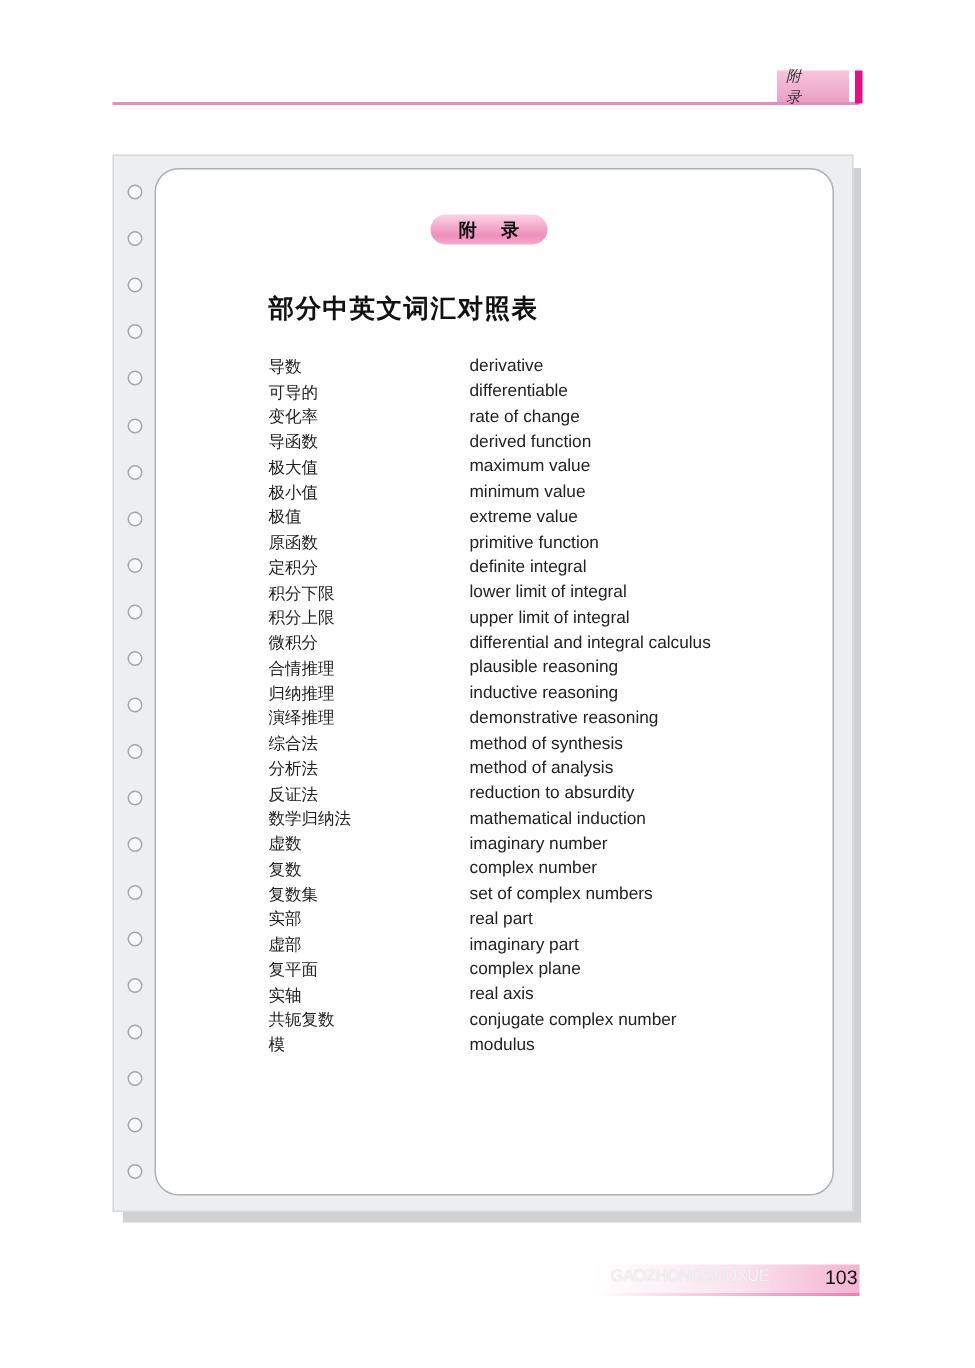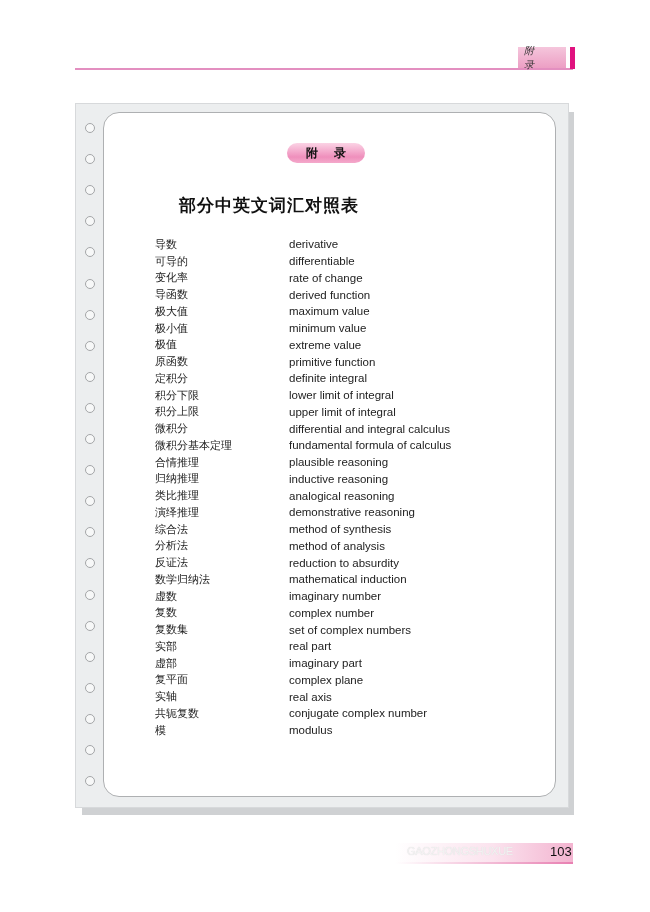--- a/index.html
+++ b/index.html
@@ -28,21 +28,21 @@
   .badge { position:absolute; left:287px; top:143px; width:78px; height:20px; border-radius:10px;
            background:linear-gradient(#fbd3e5,#ef8fbc 70%,#f4a9cb);
            display:flex; align-items:center; justify-content:center;
            font-family:"DejaVu Sans","Liberation Sans",sans-serif; font-weight:bold;
            font-size:12px; letter-spacing:6px; padding-left:6px; box-sizing:border-box; color:#111; }
   .title { position:absolute; left:0; width:538px; top:194px; text-align:center;
            font-size:17px; font-weight:bold; letter-spacing:1px; color:#111; }
 
   
   .glossary { position:absolute; left:155px; top:236px; }
-  .row { display:flex; height:16.75px; align-items:center; font-size:11px; }
+  .row { display:flex; height:16.75px; align-items:center; font-size:11px;margin-left:24px; }
   .zh { width:134px; color:#222; }
   .en { color:#222; font-family:Liberation Sans, sans-serif; font-size:11.5px; }
 
   
   .ftr-band { position:absolute; left:395px; top:843px; width:178px; height:19px;
               background:linear-gradient(90deg,#ffffff 0%,#fbe3ee 55%,#f3b4d0 100%); }
   .ftr-line { position:absolute; left:395px; top:862px; width:178px; height:2px;
               background:linear-gradient(90deg,#ffffff,#e880b2); }
   .ftr-brand { position:absolute; left:407px; top:845px; font-family:"Liberation Sans","DejaVu Sans",sans-serif;
                font-size:11px; color:#f2f2f2; letter-spacing:-0.3px;
@@ -131,34 +131,26 @@
     </div>
     <div class="row">
       <span class="zh">积分上限</span>
       <span class="en">upper limit of integral</span>
     </div>
     <div class="row">
       <span class="zh">微积分</span>
       <span class="en">differential and integral calculus</span>
     </div>
     <div class="row">
-      <span class="zh">微积分基本定理</span>
-      <span class="en">fundamental formula of calculus</span>
-    </div>
-    <div class="row">
       <span class="zh">合情推理</span>
       <span class="en">plausible reasoning</span>
     </div>
     <div class="row">
       <span class="zh">归纳推理</span>
       <span class="en">inductive reasoning</span>
-    </div>
-    <div class="row">
-      <span class="zh">类比推理</span>
-      <span class="en">analogical reasoning</span>
     </div>
     <div class="row">
       <span class="zh">演绎推理</span>
       <span class="en">demonstrative reasoning</span>
     </div>
     <div class="row">
       <span class="zh">综合法</span>
       <span class="en">method of synthesis</span>
     </div>
     <div class="row">

